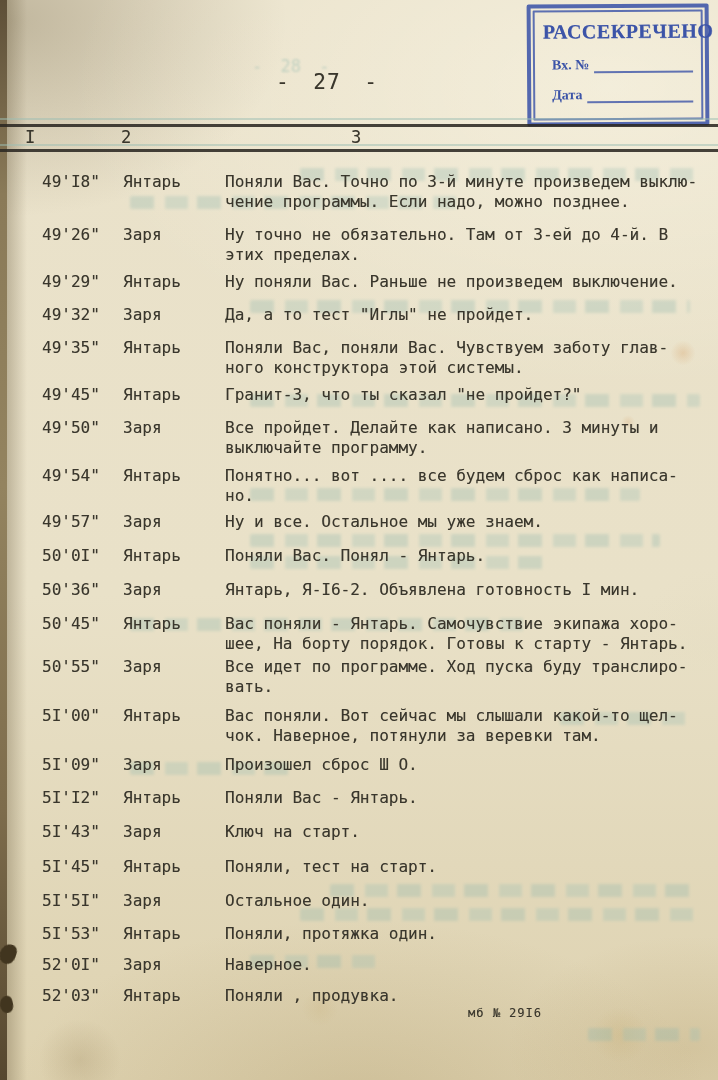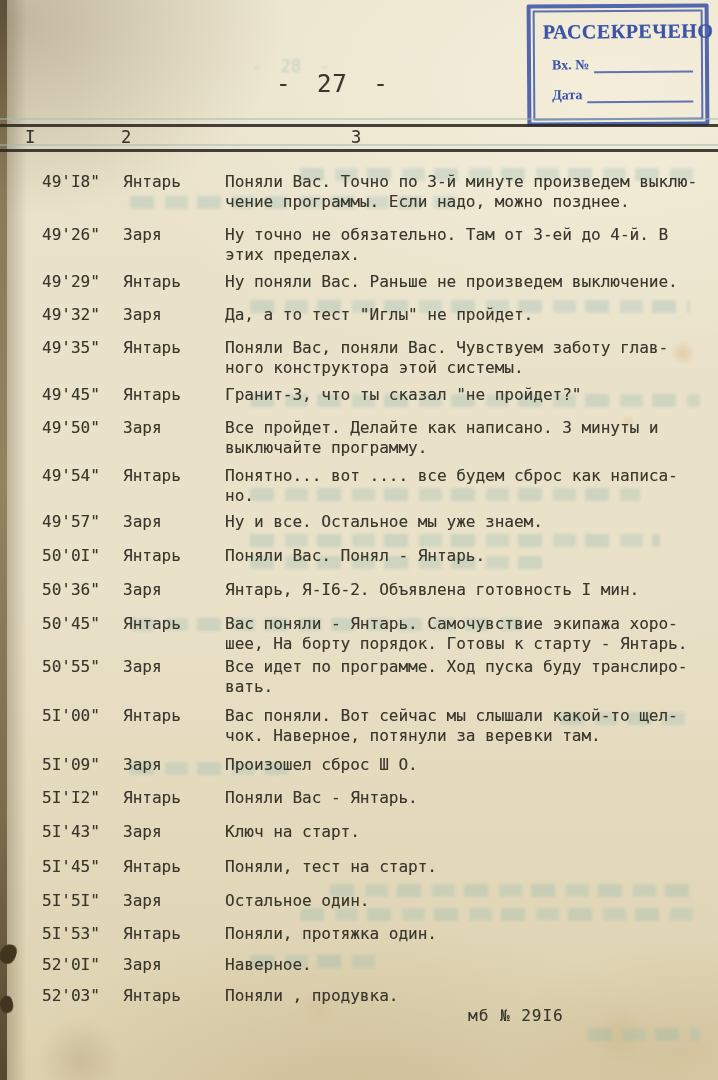--- a/index.html
+++ b/index.html
@@ -36,34 +36,34 @@
   .stitch.s1{left:0;top:944px;width:16px;height:20px;transform:rotate(18deg);}
   .stitch.s2{left:0;top:996px;width:13px;height:17px;transform:rotate(-12deg);}
 
   
   .bleed{position:absolute;height:13px;border-radius:2px;opacity:.30;filter:blur(1.4px);
     background:repeating-linear-gradient(90deg, #8fb7ad 0 24px, transparent 24px 35px, #9cbfb4 35px 58px, transparent 58px 67px);}
   .ghost-text{position:absolute;color:#9dbfb4;opacity:.55;filter:blur(.8px);font-size:17px;}
 
   
   .ink{color:#39362c;text-shadow:.3px .3px 0 rgba(57,54,44,.35);}
-  .pagenum{position:absolute;left:276px;top:70px;font-size:24px;word-spacing:10px;letter-spacing:1px;}
+  .pagenum{position:absolute;left:276px;top:70px;font-size:21px;word-spacing:10px;letter-spacing:1px;}
 
   
   .rule{position:absolute;left:0;width:718px;height:3px;background:#2b2822;opacity:.88;}
   .rule.teal{height:2px;background:#9dbfb4;opacity:.5;filter:blur(.7px);}
   .hdr{position:absolute;font-size:17px;}
 
   
   .row{position:absolute;left:0;width:718px;font-size:16px;line-height:20px;}
   .time{position:absolute;left:42px;white-space:nowrap;}
   .callsign{position:absolute;left:123px;white-space:nowrap;}
   .message{position:absolute;left:225px;width:492px;white-space:pre-line;}
 
-  .footer-mark{position:absolute;left:468px;top:1006px;font-size:16px;letter-spacing:1px;}
+  .footer-mark{position:absolute;left:468px;top:1006px;font-size:12px;letter-spacing:1px;}
 
   
   .stamp{position:absolute;left:527px;top:4px;width:174px;height:114px;
     border:4px solid rgba(60,84,168,.88);border-radius:2px;transform:rotate(-.4deg);}
   .stamp-inner{position:absolute;inset:2px;border:2px solid rgba(60,84,168,.82);border-radius:1px;
     padding:6px 8px 0 8px;box-sizing:border-box;color:#3c54a8;
     font-family:"Liberation Serif", serif;font-weight:bold;}
   .stamp-title{font-size:20px;letter-spacing:.5px;text-align:center;margin-top:2px;
     text-shadow:.4px .4px 0 rgba(60,84,168,.5);}
   .stamp-field{display:flex;align-items:flex-end;font-size:14px;margin-top:14px;}

